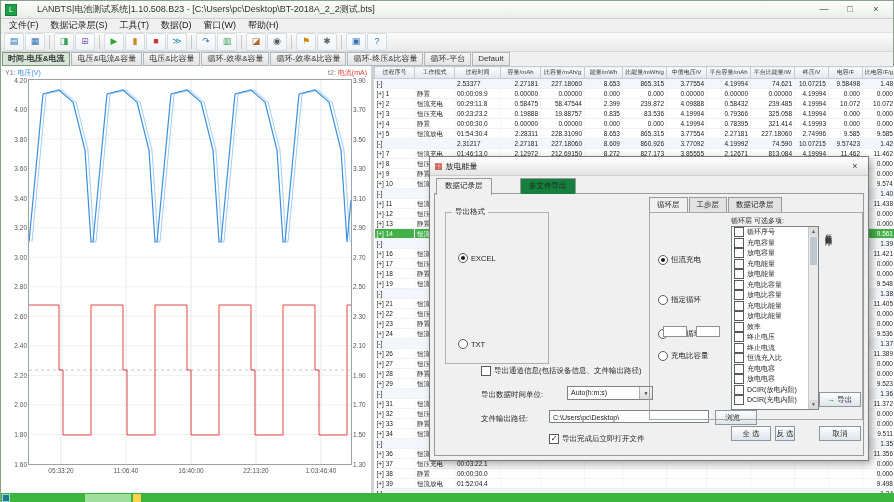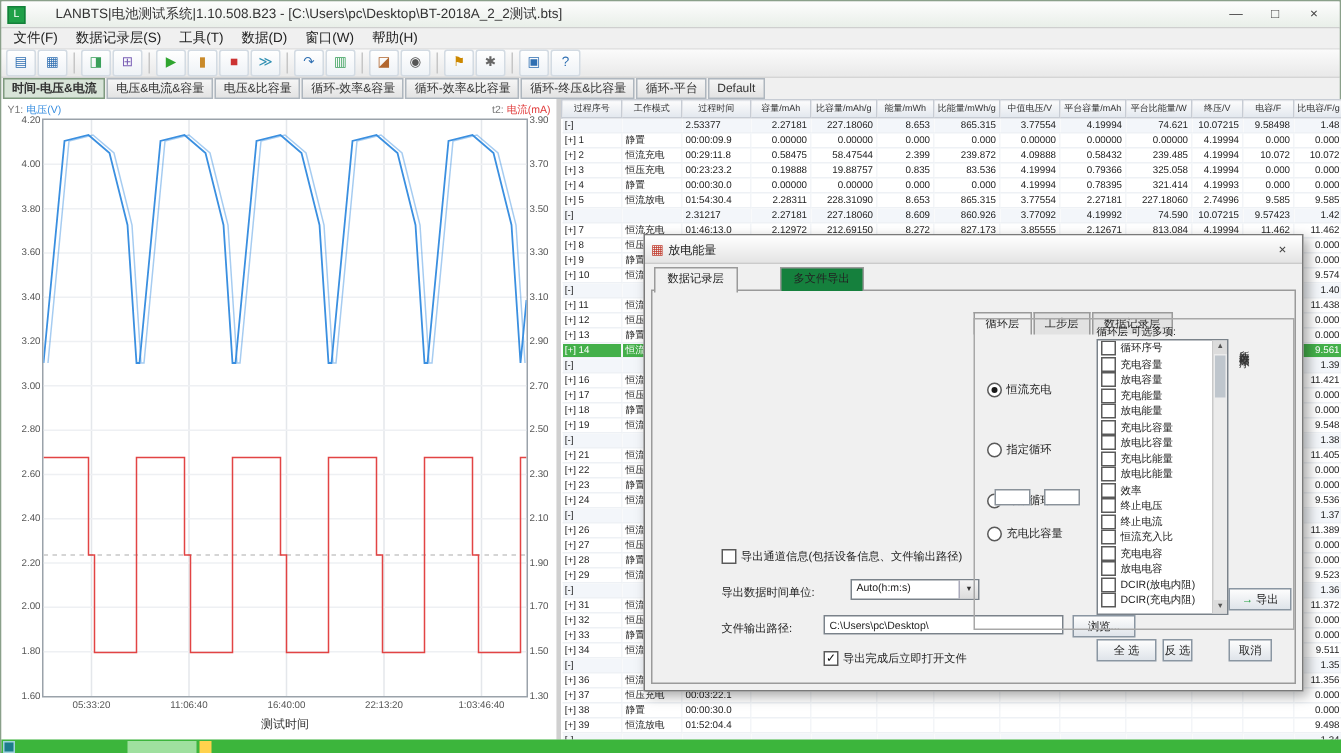--- a/index.html
+++ b/index.html
@@ -243,21 +243,20 @@
           <line x1="0" y1="295.4" x2="322" y2="295.4" stroke="#eef0f3" stroke-width="1"></line>
           <line x1="0" y1="324.9" x2="322" y2="324.9" stroke="#eef0f3" stroke-width="1"></line>
           <line x1="0" y1="354.5" x2="322" y2="354.5" stroke="#eef0f3" stroke-width="1"></line>
           <line x1="0" y1="290" x2="322" y2="290" stroke="#c8c8c8" stroke-width="1" stroke-dasharray="3,3"></line>
           <path d="M0,225 H30 V290 H34 V355 H62 V225 H94 V290 H98 V355 H126 V225 H158 V290 H162 V355 H190 V225 H222 V290 H226 V355 H254 V225 H286 V290 H290 V355 H318 V225 H322" fill="none" stroke="#e03a3a" stroke-width="1" stroke-opacity="0.95"></path>
           <path d="M3,162 L17,14 L33,10 L47,22 L59,70 L65,162 L67,162 L81,14 L97,10 L111,22 L123,70 L129,162 L131,162 L145,14 L161,10 L175,22 L187,70 L193,162 L195,162 L209,14 L225,10 L239,22 L251,70 L257,162 L259,162 L273,14 L289,10 L303,22 L315,70 L321,162" fill="none" stroke="#3a8fe0" stroke-width="1" stroke-opacity="0.45"></path>
           <path d="M0,162 L14,14 L30,10 L44,22 L56,70 L62,162 L64,162 L78,14 L94,10 L108,22 L120,70 L126,162 L128,162 L142,14 L158,10 L172,22 L184,70 L190,162 L192,162 L206,14 L222,10 L236,22 L248,70 L254,162 L256,162 L270,14 L286,10 L300,22 L312,70 L318,162 L322,120" fill="none" stroke="#3a8fe0" stroke-width="1.2" stroke-opacity="1"></path>
         </svg>
     </div>
     <div id="x-ticks"></div>
-    <div id="x-title">测试时间</div>
   <div class="xtick" style="left: 38px;">05:33:20</div>
       <div class="xtick" style="left: 103px;">11:06:40</div>
       <div class="xtick" style="left: 168px;">16:40:00</div>
       <div class="xtick" style="left: 233px;">22:13:20</div>
       <div class="xtick" style="left: 298px;">1:03:46:40</div>
     </div>
 
   <div id="splitter"></div>
 
   <div id="table-panel">
@@ -933,20 +932,31 @@
     <div class="dlg-title">
       <span class="dlg-ico">▦</span>
       <span class="dlg-title-text">放电能量</span>
       <span class="dlg-close">×</span>
     </div>
     <div class="dlg-tab active" style="left:6px">数据记录层</div>
     <div class="dlg-tab" style="left:90px">多文件导出</div>
 
     <div class="dlg-body">
 
+      <div class="fs" style="left:10px;top:18px;width:102px;height:150px">
+        <span class="fs-t">导出格式</span>
+        <div class="row" style="left:12px;top:40px">
+          <span class="rd on"></span>
+          <span>EXCEL</span>
+        </div>
+        <div class="row" style="left:12px;top:126px">
+          <span class="rd"></span>
+          <span>TXT</span>
+        </div>
+      </div>
 
 
 
       <div class="row" style="left:46px;top:172px">
         <span class="cb"></span>
         <span>导出通道信息(包括设备信息、文件输出路径)</span>
       </div>
 
       <div class="row" style="left:46px;top:196px">
         <span>导出数据时间单位:</span>
@@ -960,21 +970,21 @@
         <span>文件输出路径:</span>
       </div>
       <div class="tinput" style="left:114px;top:216px;width:160px">C:\Users\pc\Desktop\</div>
       <div class="btn" style="left:280px;top:216px;width:42px">浏览...</div>
 
       <div class="row" style="left:114px;top:240px">
         <span class="cb on"></span>
         <span>导出完成后立即打开文件</span>
       </div>
 
-      <div id="layer-tabs" style="position:absolute;left:214px;top:14px"><span class="ltab active">循环层</span><span class="ltab">工步层</span><span class="ltab">数据记录层</span></div>
+      <div id="layer-tabs" style="position:absolute;left:214px;top:3px"><span class="ltab active">循环层</span><span class="ltab">工步层</span><span class="ltab">数据记录层</span></div>
       <div id="rpanel">
           <div class="row" style="left: 8px; top: 42px;">
             <span class="rd on"></span>
             <span>恒流充电</span>
           </div>
           <div class="row" style="left: 8px; top: 82px;">
             <span class="rd"></span>
             <span>指定循环</span>
           </div>
           <div class="row" style="left: 8px; top: 116px;">
@@ -1070,21 +1080,21 @@
           <div class="ar dn">▼</div>
         </div>
       </div>
       <div id="vert-label">所选数据顺序</div>
 
       <div class="btn" style="left:384px;top:198px;width:42px">
         <span class="exp-arrow">→</span><span>导出</span>
       </div>
       <div class="btn" style="left:296px;top:232px;width:40px">全 选</div>
       <div class="btn" style="left:340px;top:232px;width:20px">反 选</div>
-      <div class="btn" style="left:384px;top:232px;width:29px">取消</div>
+      <div class="btn" style="left:384px;top:232px;width:42px">取消</div>
     </div>
   </div>
 
   <div id="statusbar">
     <span id="sb-grid"></span>
     <span id="sb-seg"></span>
     <span id="sb-dot"></span>
   </div>
 
 </div>

